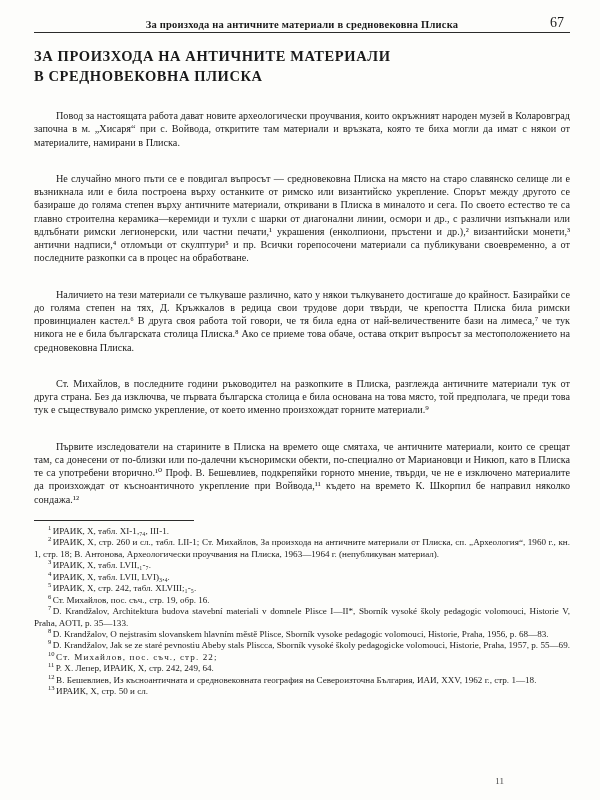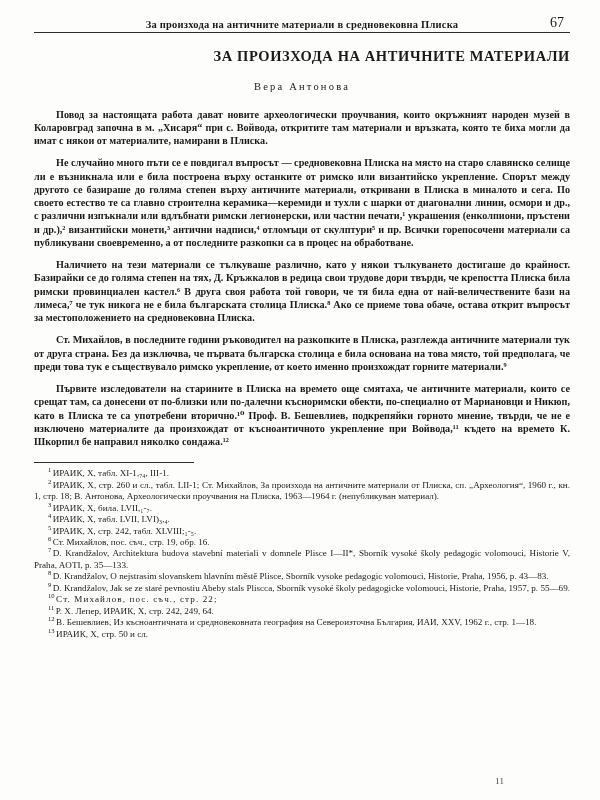--- a/index.html
+++ b/index.html
@@ -47,21 +47,21 @@
     font-weight: normal;
   }
   .rule {
     border: 0;
     border-top: 1px solid #2b2b2b;
     margin: 2px 0 14px 0;
   }
 
   
   .article-title {
-    text-align: right;
+    text-align: left;
     font-size: 14.5px;
     font-weight: bold;
     letter-spacing: 0.6px;
     line-height: 1.35;
     margin: 4px 0 0 0;
   }
   .article-title .line2 {
     display: block;
   }
   .byline {
@@ -74,22 +74,21 @@
   
   .body-text p {
     margin: 0 0 0.5px 0;
     font-size: 10.2px;
     line-height: 1.30;
     text-align: justify;
     text-indent: 22px;
     hyphens: auto;
   }
   .body-text p.spaced {
-    margin-top: 9px;
-    font-weight: bold;
+    margin-top: 23px;
   }
 
   
   .fn-rule {
     width: 160px;
     border: 0;
     border-top: 1px solid #2b2b2b;
     margin: 14px 0 5px 0;
   }
   .footnotes p {
@@ -132,43 +131,43 @@
 <div class="page">
 
   <div class="running-head">
     <div class="rh-title">За произхода на античните материали в средновековна Плиска</div>
     <div class="rh-page">67</div>
   </div>
   <hr class="rule">
 
   <h1 class="article-title">
     <span>ЗА ПРОИЗХОДА НА АНТИЧНИТЕ МАТЕРИАЛИ</span>
+    <span class="line2">В СРЕДНОВЕКОВНА ПЛИСКА</span>
   </h1>
 
-  <div class="byline">Вера Антонова</div>
 
   <div class="body-text">
     <p class="spaced">Повод за настоящата работа дават новите археологически проучвания, които окръжният народен музей в Коларовград започна в м. „Хисаря“ при с. Войвода, откритите там материали и връзката, която те биха могли да имат с някои от материалите, намирани в Плиска.</p>
     <p class="spaced">Не случайно много пъти се е повдигал въпросът — средновековна Плиска на място на старо славянско селище ли е възникнала или е била построена върху останките от римско или византийско укрепление. Спорът между другото се базираше до голяма степен върху античните материали, откривани в Плиска в миналото и сега. По своето естество те са главно строителна керамика—керемиди и тухли с шарки от диагонални линии, осмори и др., с различни изпъкнали или вдлъбнати римски легионерски, или частни печати,¹ украшения (енколпиони, пръстени и др.),² византийски монети,³ антични надписи,⁴ отломъци от скулптури⁵ и пр. Всички горепосочени материали са публикувани своевременно, а от последните разкопки са в процес на обработване.</p>
     <p class="spaced">Наличието на тези материали се тълкуваше различно, като у някои тълкуването достигаше до крайност. Базирайки се до голяма степен на тях, Д. Кръжкалов в редица свои трудове дори твърди, че крепостта Плиска била римски провинциален кастел.⁶ В друга своя работа той говори, че тя била една от най-величествените бази на лимеса,⁷ че тук никога не е била българската столица Плиска.⁸ Ако се приеме това обаче, остава открит въпросът за местоположението на средновековна Плиска.</p>
     <p class="spaced">Ст. Михайлов, в последните години ръководител на разкопките в Плиска, разглежда античните материали тук от друга страна. Без да изключва, че първата българска столица е била основана на това място, той предполага, че преди това тук е съществувало римско укрепление, от което именно произхождат горните материали.⁹</p>
     <p class="spaced">Първите изследователи на старините в Плиска на времето още смятаха, че античните материали, които се срещат там, са донесени от по-близки или по-далечни късноримски обекти, по-специално от Мариановци и Никюп, като в Плиска те са употребени вторично.¹⁰ Проф. В. Бешевлиев, подкрепяйки горното мнение, твърди, че не е изключено материалите да произхождат от късноантичното укрепление при Войвода,¹¹ където на времето К. Шкорпил бе направил няколко сондажа.¹²</p>
   </div>
 
   <hr class="fn-rule">
 
   <div class="footnotes">
     <p><sup>1</sup><span>ИРАИК, X, табл. XI-1,₇₄, III-1.</span></p>
     <p><sup>2</sup><span>ИРАИК, X, стр. 260 и сл., табл. LII-1; Ст. Михайлов, За произхода на античните материали от Плиска, сп. „Археология“, 1960 г., кн. 1, стр. 18; В. Антонова, Археологически проучвания на Плиска, 1963—1964 г. (непубликуван материал).</span></p>
-    <p><sup>3</sup><span>ИРАИК, X, била. LVII,₁-₇.</span></p>
+    <p><sup>3</sup><span>ИРАИК, X, табл. LVII,₁-₇.</span></p>
     <p><sup>4</sup><span>ИРАИК, X, табл. LVII, LVI)₃,₄.</span></p>
     <p><sup>5</sup><span>ИРАИК, X, стр. 242, табл. XLVIII;₁-₅.</span></p>
     <p><sup>6</sup><span>Ст. Михайлов, пос. съч., стр. 19, обр. 16.</span></p>
     <p><sup>7</sup><span>D. Krandžalov, Architektura budova stavební materiali v domnele Plisce I—II*, Sborník vysoké školy pedagogic volomouci, Historie V, Praha, AOTI, p. 35—133.</span></p>
-    <p><sup>8</sup><span>D. Krandžalov, O nejstrasim slovanskem hlavním městě Plisce, Sborník vysoke pedagogic volomouci, Historie, Praha, 1956, p. 43—83.</span></p>
+    <p><sup>8</sup><span>D. Krandžalov, O nejstrasim slovanskem hlavním městě Plisce, Sborník vysoke pedagogic volomouci, Historie, Praha, 1956, p. 68—83.</span></p>
     <p><sup>9</sup><span>D. Krandžalov, Jak se ze staré pevnostiu Abeby stals Pliscca, Sborník vysoké školy pedagogicke volomouci, Historie, Praha, 1957, p. 55—69.</span></p>
     <p><sup>10</sup><span class="sp">Ст. Михайлов, пос. съч., стр. 22;</span></p>
     <p><sup>11</sup><span>Р. Х. Лепер, ИРАИК, X, стр. 242, 249, 64.</span></p>
     <p><sup>12</sup><span>В. Бешевлиев, Из късноантичната и средновековната география на Североизточна България, ИАИ, XXV, 1962 г., стр. 1—18.</span></p>
     <p><sup>13</sup><span>ИРАИК, X, стр. 50 и сл.</span></p>
   </div>
 
   <div class="page-foot">11</div>
   <div class="page-num-bottom"></div>
 

